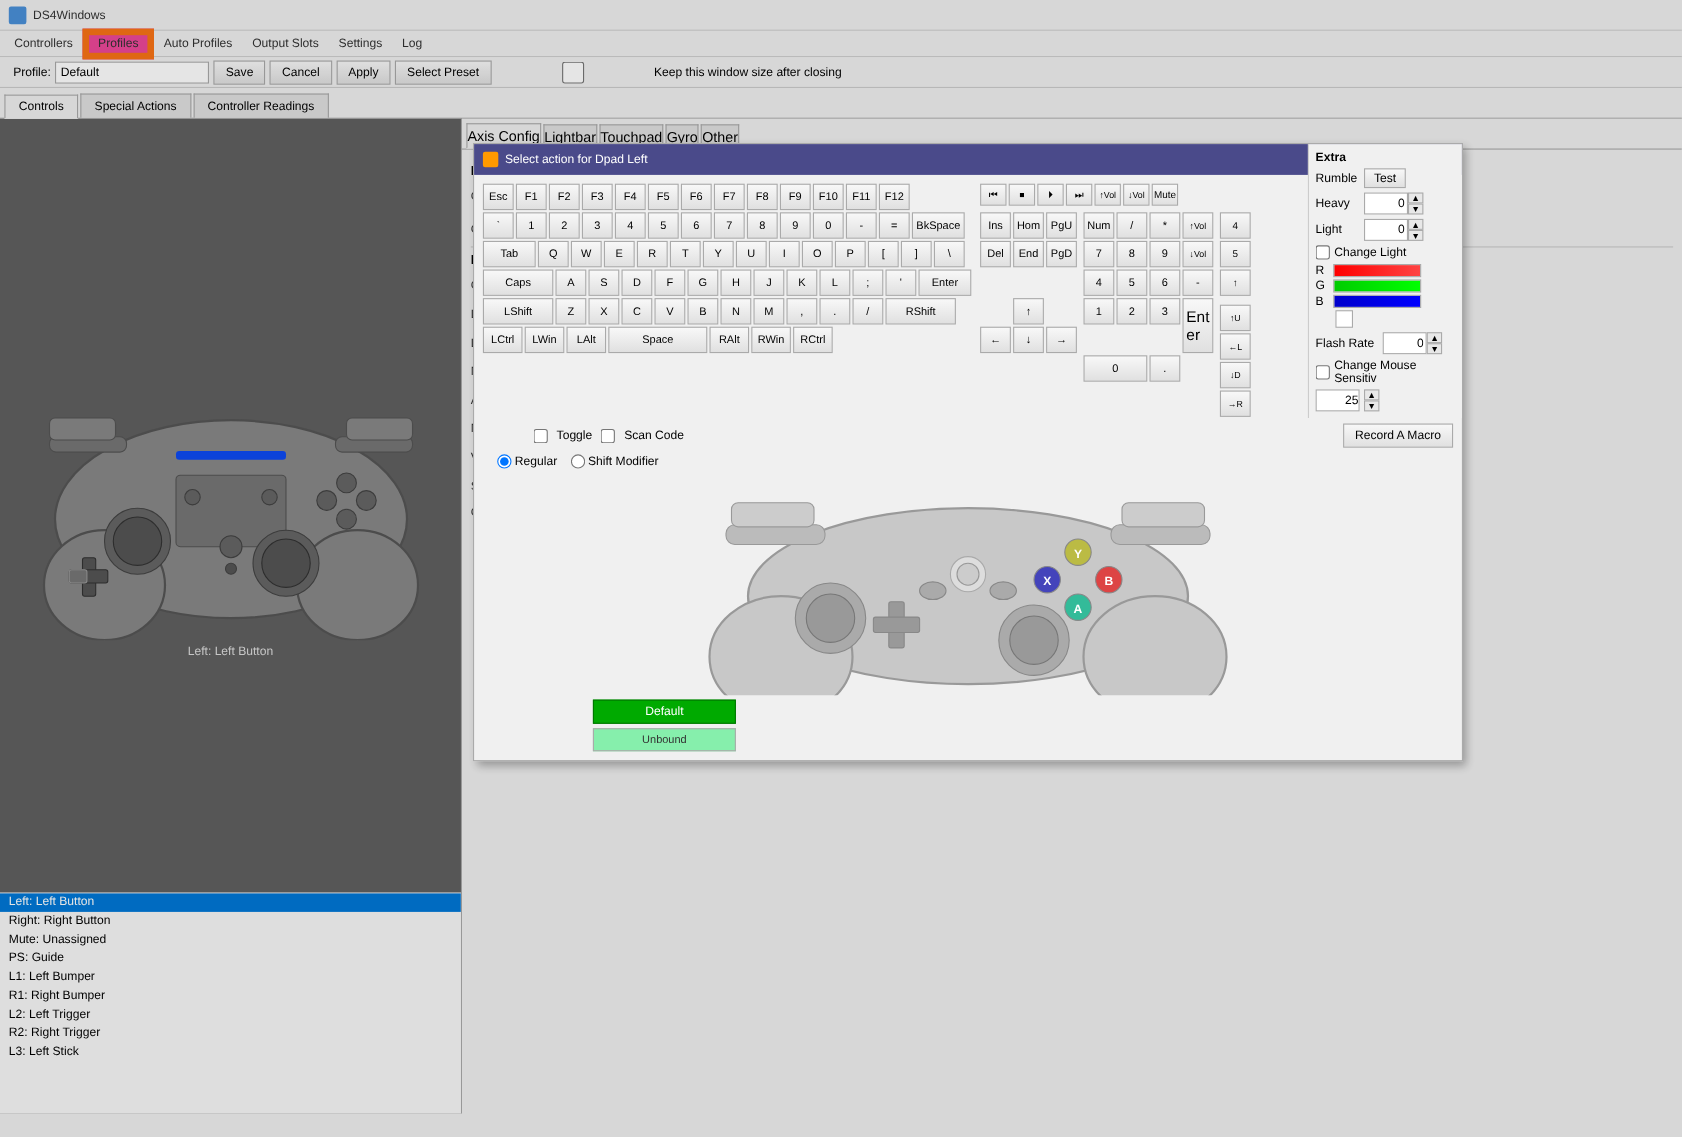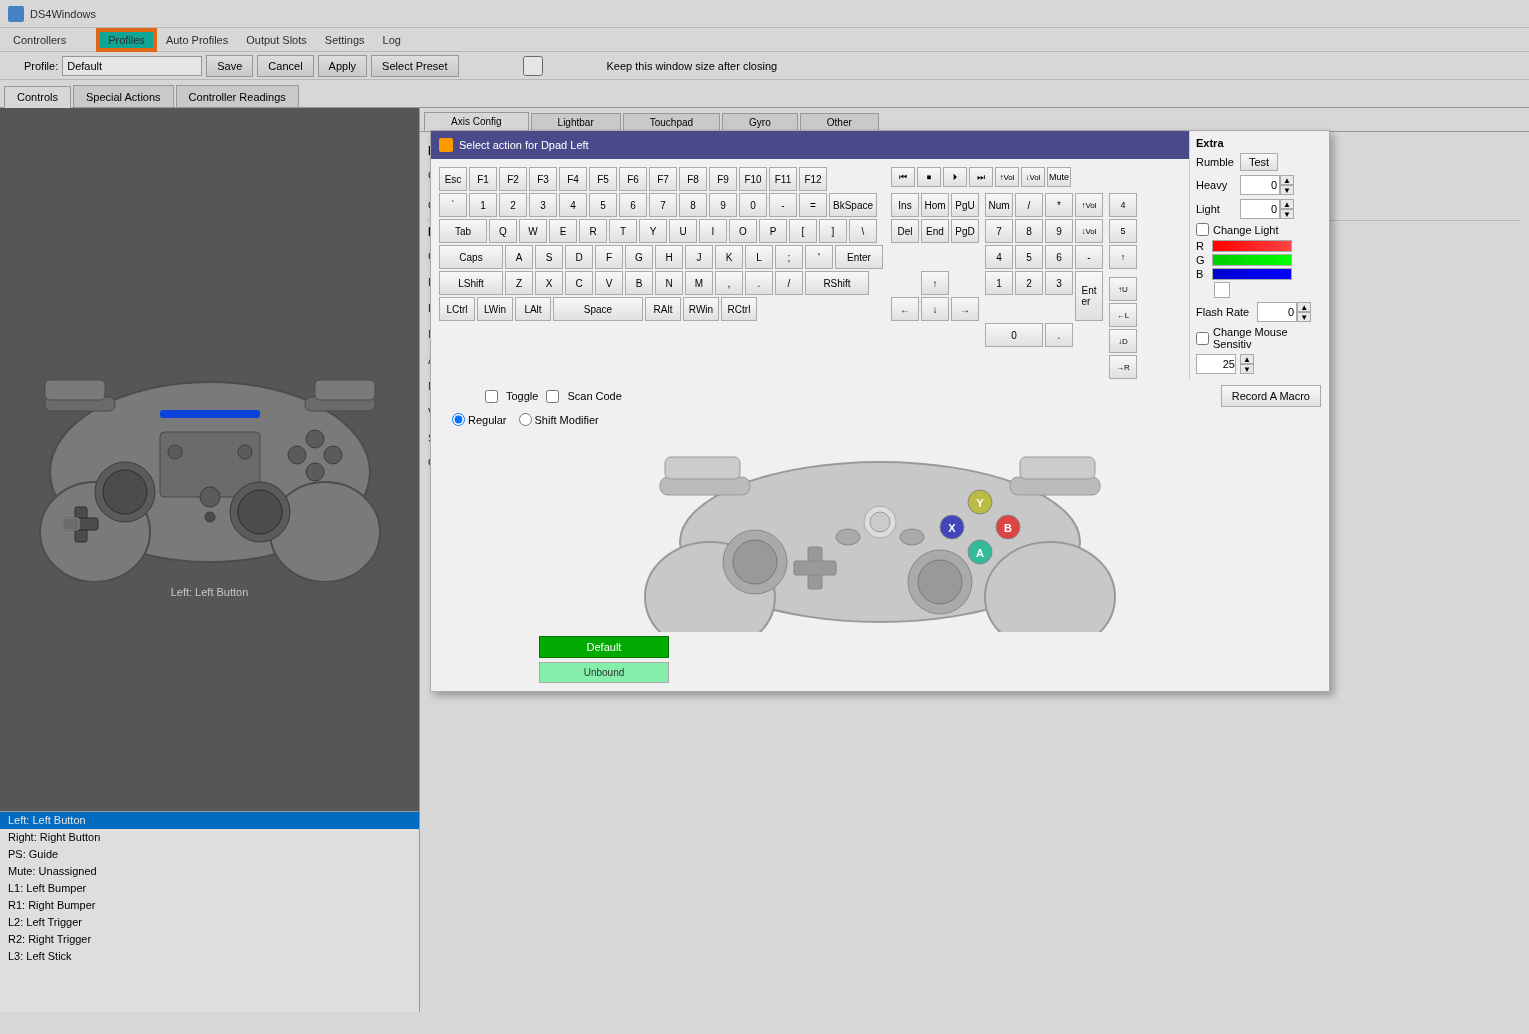--- a/index.html
+++ b/index.html
@@ -6,24 +6,24 @@
     body { font-family: 'Segoe UI', Tahoma, sans-serif; font-size: 11px; background: #f0f0f0; overflow: hidden; width: 1529px; height: 1034px; }
     
     
     #titlebar { background: #f0f0f0; height: 28px; display: flex; align-items: center; padding: 0 8px; border-bottom: 1px solid #ccc; }
     #titlebar .app-icon { width: 16px; height: 16px; background: #4a90d9; border-radius: 2px; margin-right: 6px; display: inline-block; }
     #titlebar .app-title { font-size: 11px; color: #333; }
     
     
     #menubar { background: #f0f0f0; height: 24px; display: flex; align-items: center; padding: 0 4px; border-bottom: 1px solid #ccc; }
     .menu-item { padding: 2px 8px; cursor: pointer; font-size: 11px; color: #333; border: 1px solid transparent; }
-    .menu-item.active { background: #14b8a6; border: 4px solid #f97316; margin-left: 21px; }
-    
-    
-    #profilebar { background: #f0f0f0; height: 28px; display: flex; align-items: center; padding: 0 24px; gap: 4px; border-bottom: 1px solid #ccc; }
+    .menu-item.active { background: #ec4899; border: 6px solid #f97316; }
+    
+    
+    #profilebar { background: #f0f0f0; height: 28px; display: flex; align-items: center; padding: 0 12px; gap: 4px; border-bottom: 1px solid #ccc; }
     #profilebar label { font-size: 11px; }
     #profilebar input { width: 140px; height: 20px; border: 1px solid #aaa; padding: 0 4px; font-size: 11px; }
     .btn { padding: 2px 10px; border: 1px solid #aaa; background: linear-gradient(to bottom, #f8f8f8, #e0e0e0); font-size: 11px; cursor: pointer; height: 22px; }
     .keep-size { display: flex; align-items: center; gap: 4px; font-size: 11px; }
     .keep-size input[type=checkbox] { width: 13px; height: 13px; }
     
     
     #main-tabs { display: flex; align-items: flex-end; padding: 0 4px; border-bottom: 1px solid #aaa; background: #f0f0f0; height: 28px; }
     .main-tab { padding: 4px 12px; border: 1px solid #aaa; border-bottom: none; background: #e0e0e0; cursor: pointer; font-size: 11px; margin-right: 2px; height: 22px; display: flex; align-items: center; }
     .main-tab.active { background: #f0f0f0; border-bottom: 1px solid #f0f0f0; margin-bottom: -1px; z-index: 1; }
@@ -42,21 +42,21 @@
     .btn-list-item.selected { background: #0078d7; color: white; }
     .btn-list-scroll { height: 200px; overflow-y: auto; background: #f8f8f8; }
     
     #status-bar { background: #f0f0f0; border-top: 1px solid #aaa; padding: 2px 8px; font-size: 11px; color: #333; }
     
     
     #right-panel { flex: 1; background: #f0f0f0; display: flex; flex-direction: column; overflow-y: auto; }
     
     
     #axis-tabs { display: flex; align-items: flex-end; padding: 4px 4px 0; border-bottom: 1px solid #aaa; background: #f0f0f0; }
-    .axis-tab { padding: 3px 26px; border: 1px solid #aaa; border-bottom: none; background: #e0e0e0; cursor: pointer; font-size: 10px; margin-right: 2px; }
+    .axis-tab { padding: 3px 0; border: 1px solid #aaa; border-bottom: none; background: #e0e0e0; cursor: pointer; font-size: 13px; margin-right: 2px; }
     .axis-tab.active { background: #f0f0f0; border-bottom: 1px solid #f0f0f0; }
     
     
     #axis-content { padding: 8px; flex: 1; }
     
     .section-title { font-size: 12px; font-weight: bold; margin: 4px 0 6px; }
     .field-row { display: flex; align-items: center; margin-bottom: 4px; gap: 8px; }
     .field-label { width: 120px; font-size: 11px; color: #333; }
     .field-select { height: 22px; border: 1px solid #aaa; font-size: 11px; padding: 0 4px; min-width: 140px; background: white; }
     .field-value { height: 22px; border: 1px solid #aaa; font-size: 11px; padding: 0 4px; width: 200px; background: white; }
@@ -221,22 +221,22 @@
 
         <rect x="48" y="196" width="16" height="12" rx="2" fill="#777" stroke="#999" stroke-width="1"></rect>
       </svg>
       <div class="left-label">Left: Left Button</div>
     </div>
 
     <div id="button-list">
       <div class="btn-list-scroll">
         <div class="btn-list-item selected">Left: Left Button</div>
         <div class="btn-list-item">Right: Right Button</div>
+        <div class="btn-list-item">Mute: Unassigned</div>
         <div class="btn-list-item">PS: Guide</div>
-        <div class="btn-list-item">Mute: Unassigned</div>
         <div class="btn-list-item">L1: Left Bumper</div>
         <div class="btn-list-item">R1: Right Bumper</div>
         <div class="btn-list-item">L2: Left Trigger</div>
         <div class="btn-list-item">R2: Right Trigger</div>
         <div class="btn-list-item">L3: Left Stick</div>
       </div>
     </div>
 
   </div>
 
@@ -487,21 +487,21 @@
                 <div class="num-row">
                   <div class="num-key">4</div>
                   <div class="num-key">5</div>
                   <div class="num-key">6</div>
                   <div class="num-key">-</div>
                 </div>
                 <div class="num-row">
                   <div class="num-key">1</div>
                   <div class="num-key">2</div>
                   <div class="num-key">3</div>
-                  <div class="num-key" style="font-size:10px; height:50px;">Ent<br>er</div>
+                  <div class="num-key" style="font-size:14px; height:50px;">Ent<br>er</div>
                 </div>
                 <div class="num-row">
                   <div class="num-key" style="min-width:58px;">0</div>
                   <div class="num-key">.</div>
                 </div>
               </div>
 
               <div style="display:flex; flex-direction:column; gap:2px;">
                 <div class="num-key" style="font-size:9px;">4</div>
                 <div class="num-key" style="font-size:9px;">5</div>

